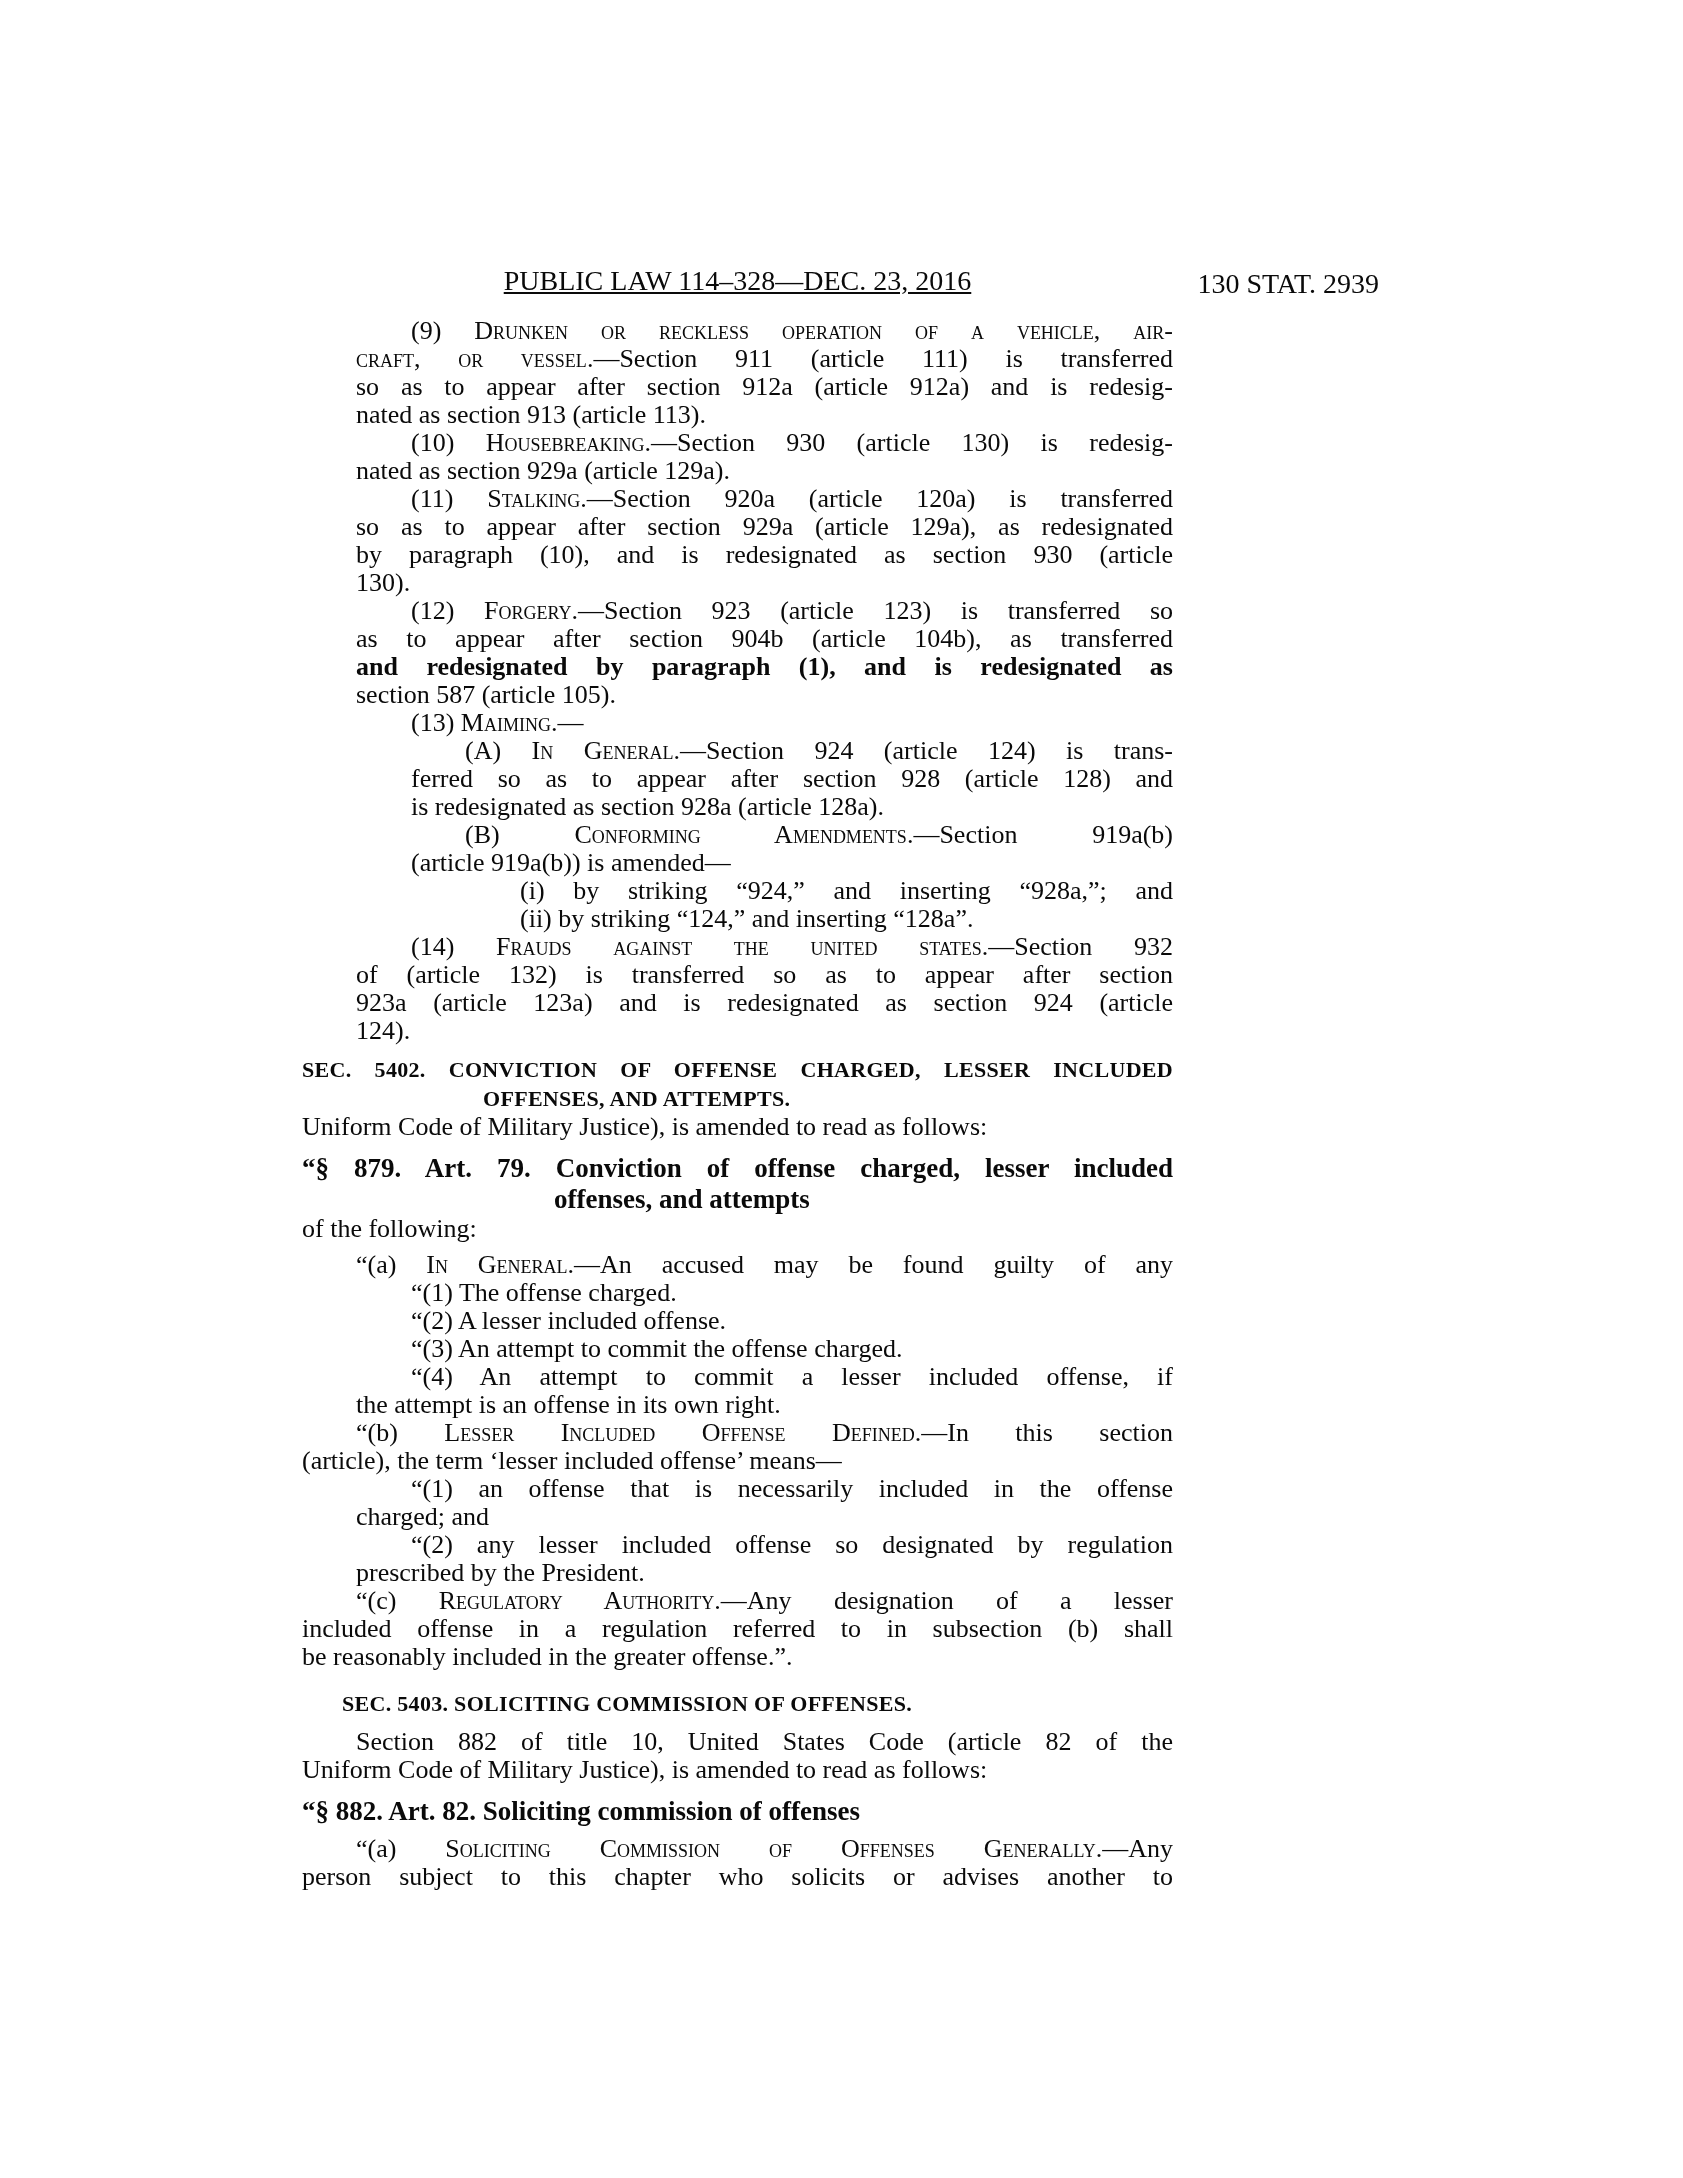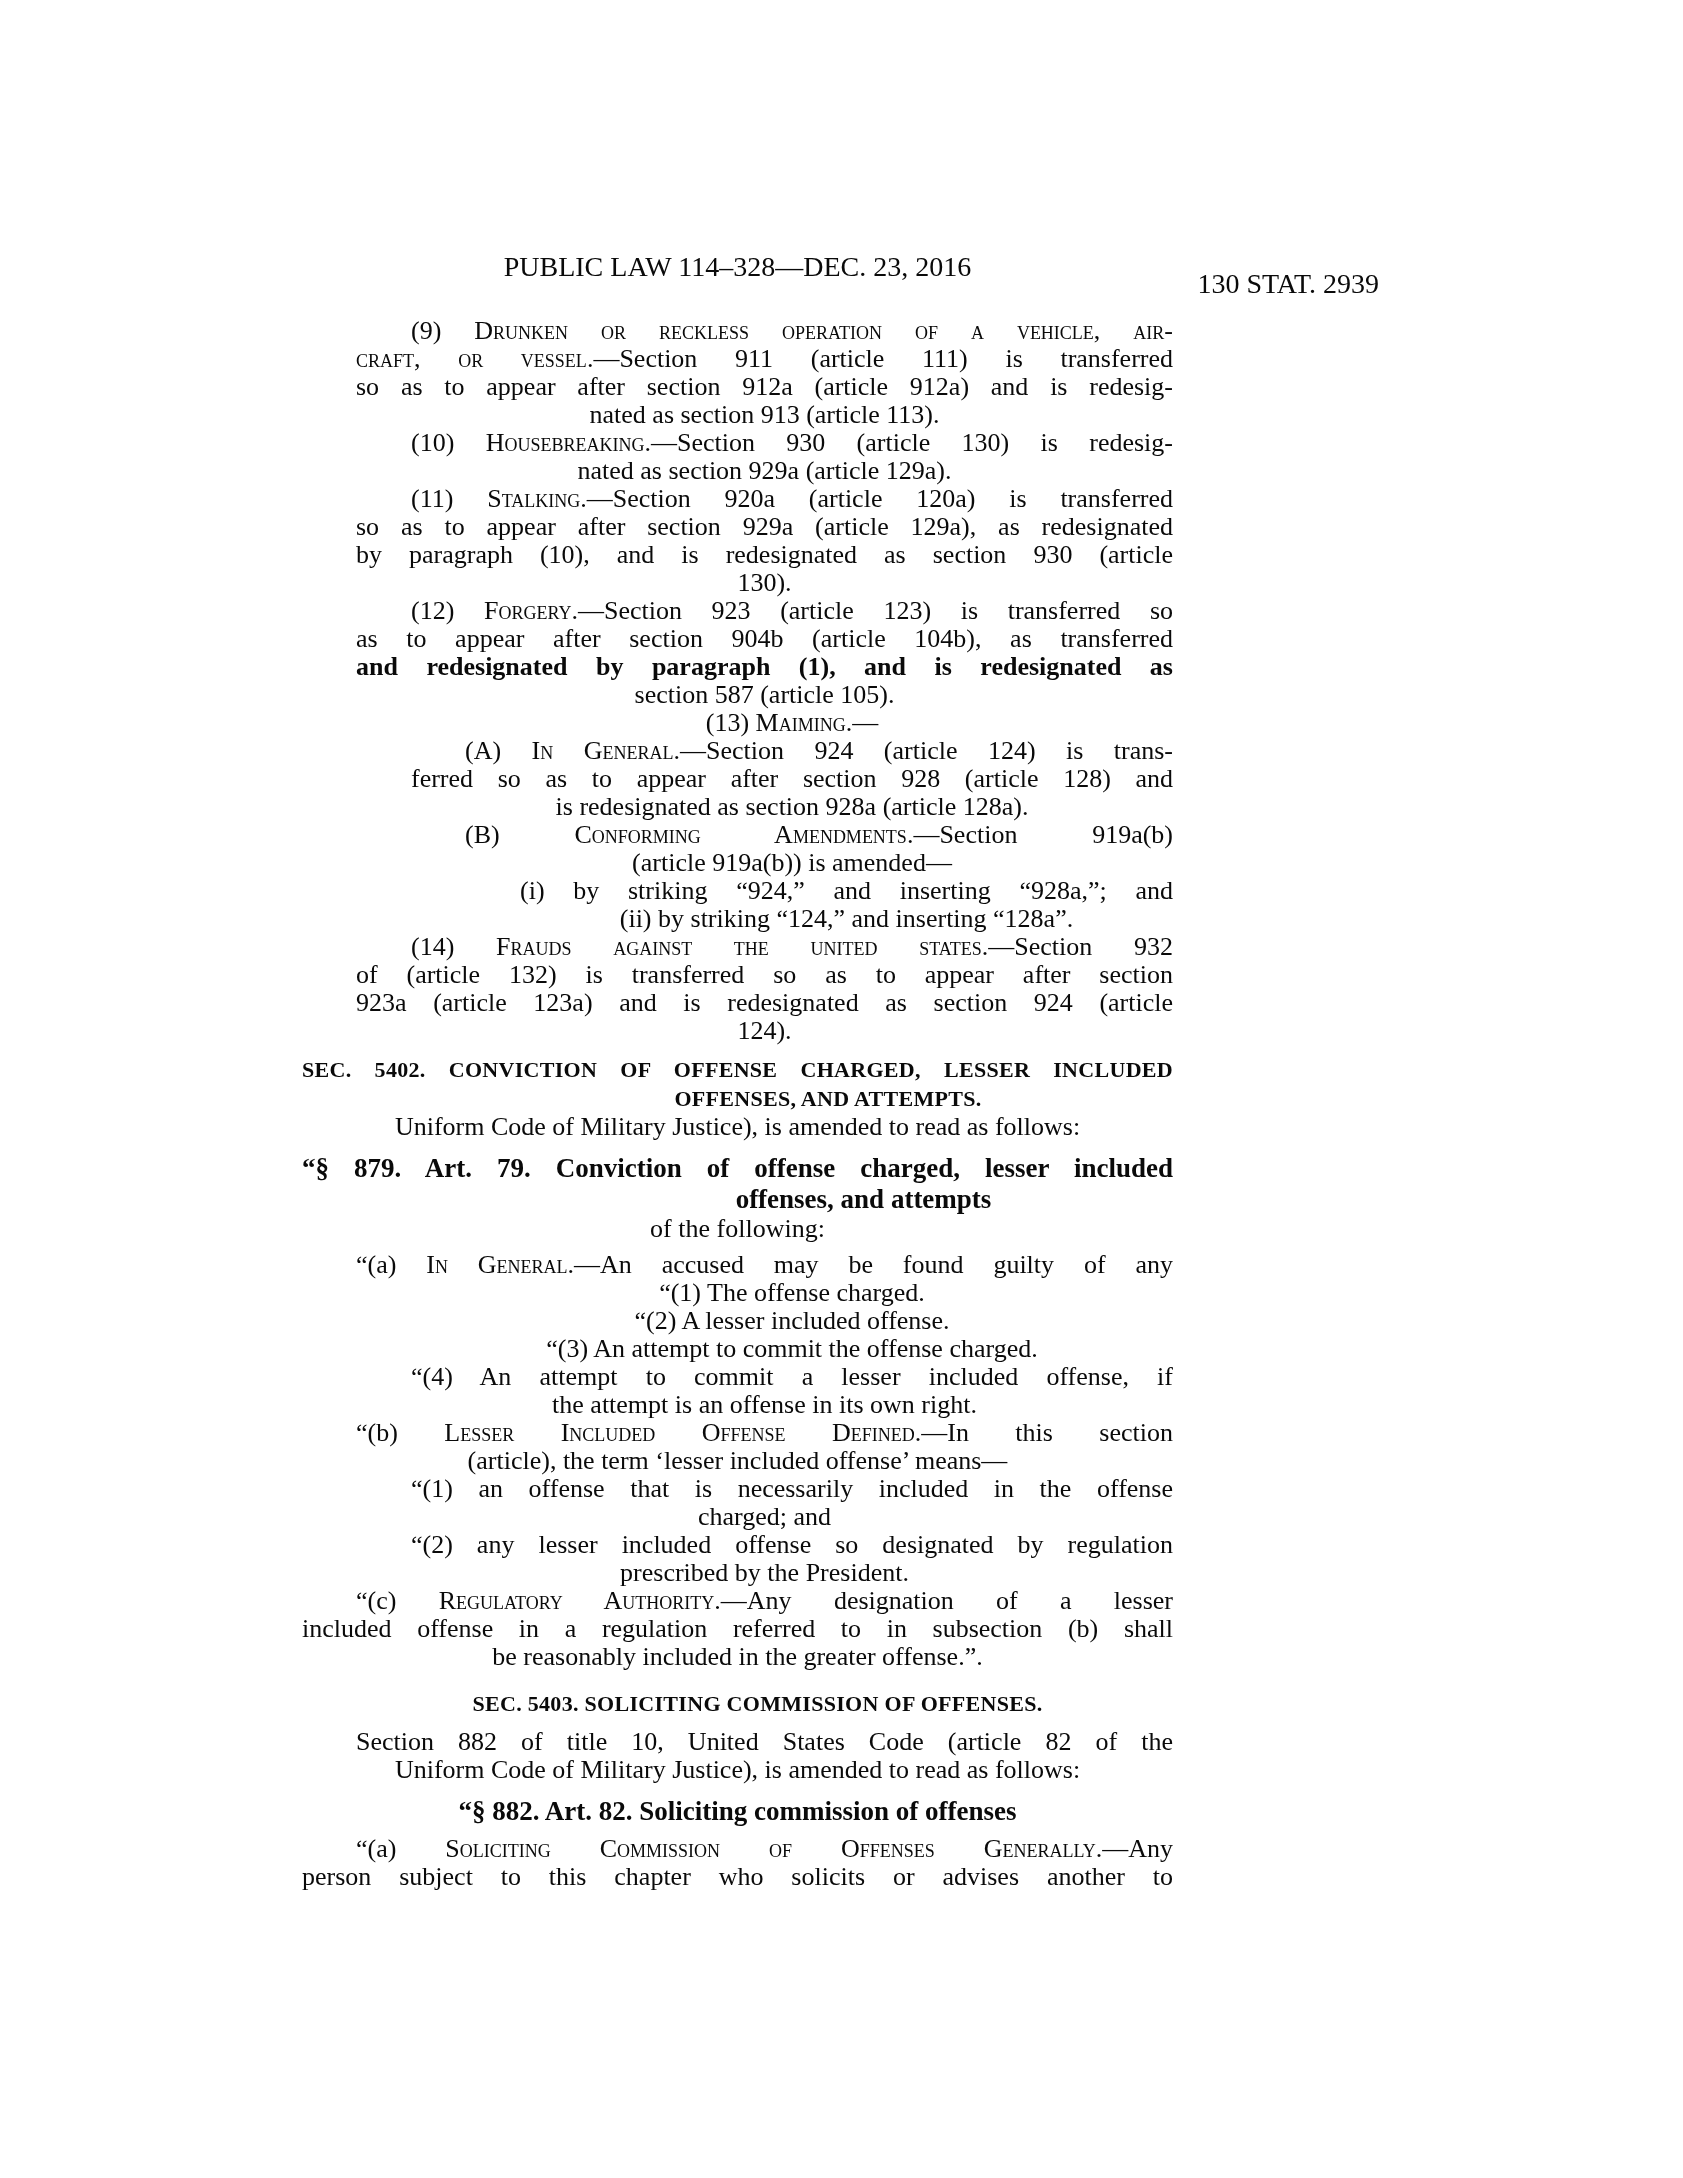--- a/index.html
+++ b/index.html
@@ -12,46 +12,47 @@
     position: relative;
     width: 1683px;
     height: 2178px;
     background: #ffffff;
     font-family: "Liberation Serif", "DejaVu Serif", serif;
     color: #0a0a0a;
     overflow: hidden;
   }
   .running-header {
     position: absolute;
-    top: 252px;
+    top: 266px;
     left: 302px;
     width: 871px;
     font-size: 28px;
     line-height: 30px;
     text-align: center;
     white-space: nowrap;
+    text-decoration: underline;
   }
   .stat-number {
     position: absolute;
     top: 269px;
     left: 1092px;
     width: 287px;
     font-size: 28px;
     line-height: 30px;
     text-align: right;
     white-space: nowrap;
   }
   .text-column {
     position: absolute;
     top: 317px;
     left: 302px;
     width: 871px;
   }
   .line {
-    text-align: center;
+    text-align: left;
   }
   .line.just {
     text-align: justify;
     text-align-last: justify;
     text-justify: inter-word;
   }
   .b {
     font-size: 26px;
     line-height: 28px;
   }

